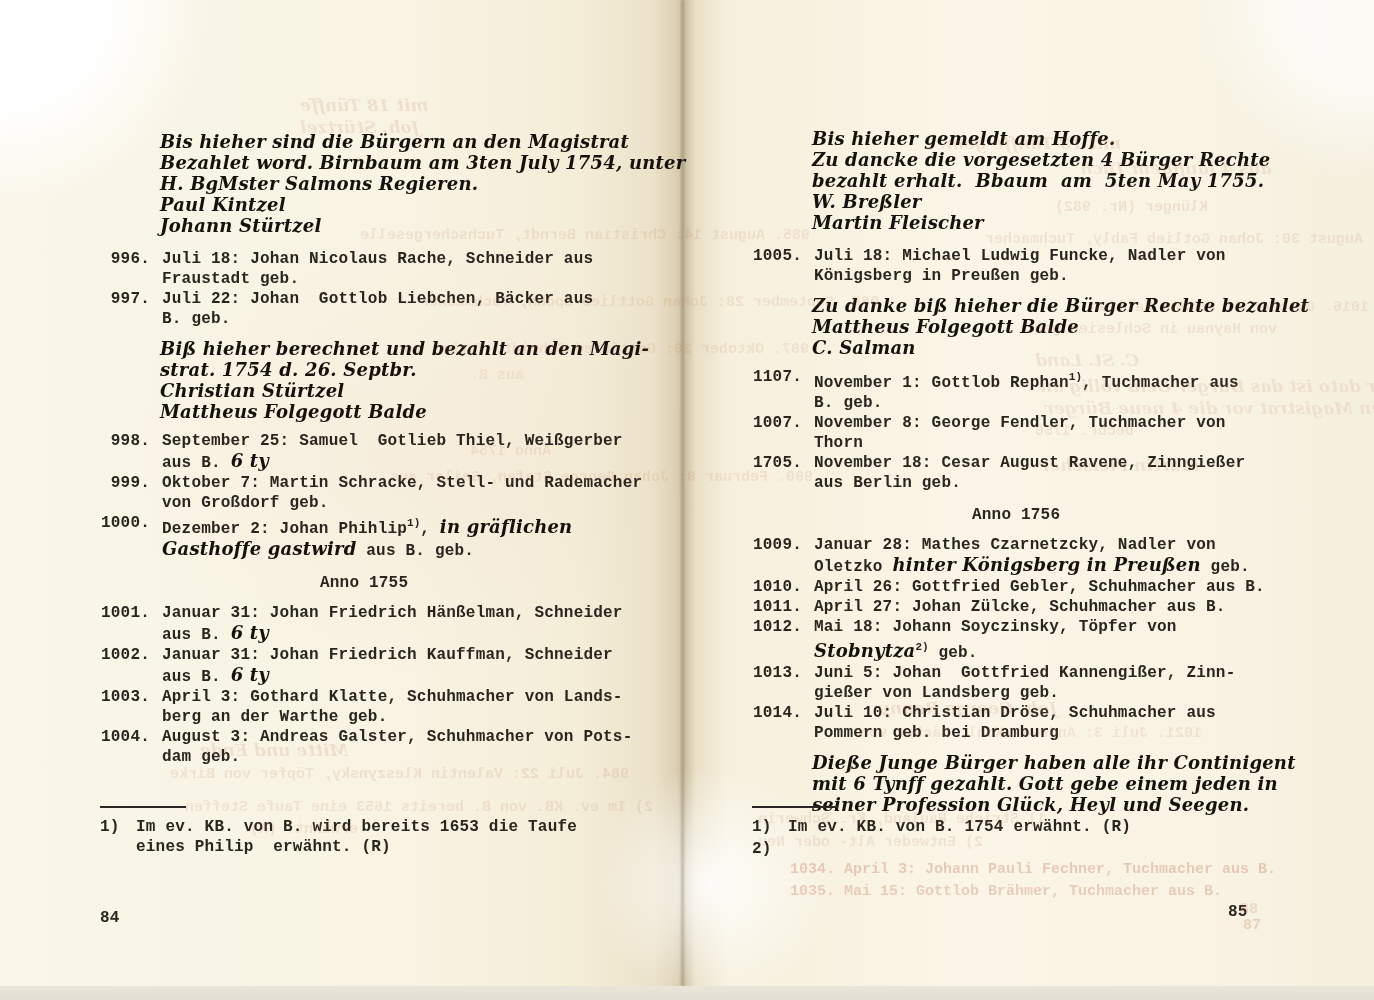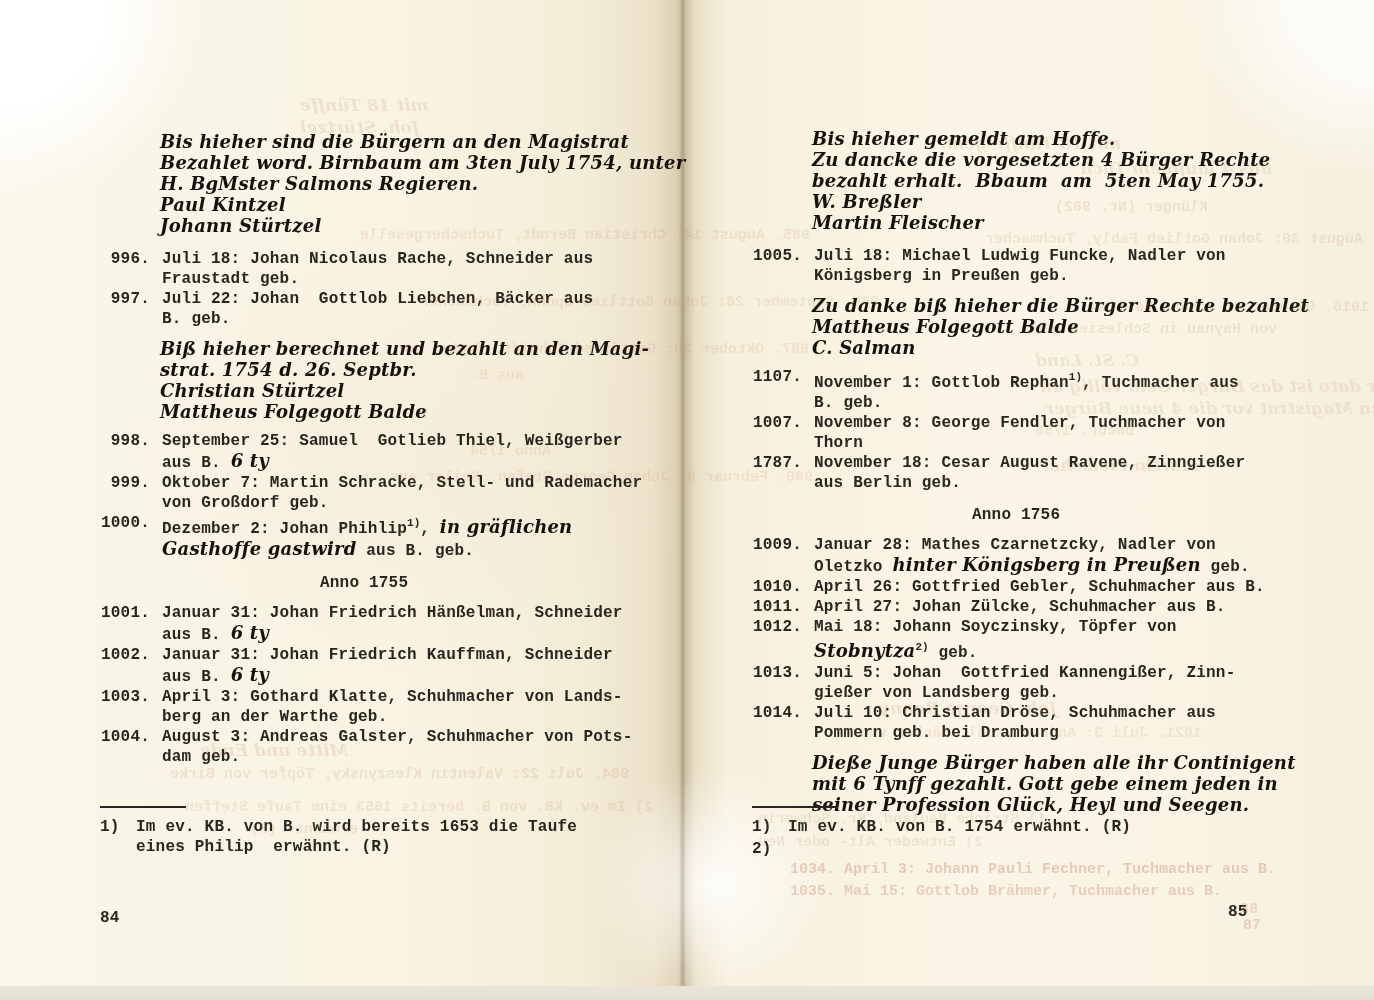--- a/index.html
+++ b/index.html
@@ -202,21 +202,21 @@
           </div>
         </div>
         <div class="entry">
           <span class="num t">1007.</span>
           <div class="body">
             <div class="line"><span class="t">November 8: George Fendler, Tuchmacher von</span></div>
             <div class="line"><span class="t">Thorn</span></div>
           </div>
         </div>
         <div class="entry">
-          <span class="num t">1787.</span>
+          <span class="num t">1705.</span>
           <div class="body">
             <div class="line"><span class="t">November 18: Cesar August Ravene, Zinngießer</span></div>
             <div class="line"><span class="t">aus Berlin geb.</span></div>
           </div>
         </div>
         <div class="heading">Anno 1756</div>
         <div class="entry">
           <span class="num t">1009.</span>
           <div class="body">
             <div class="line"><span class="t">Januar 28: Mathes Czarnetzcky, Nadler von</span></div>

